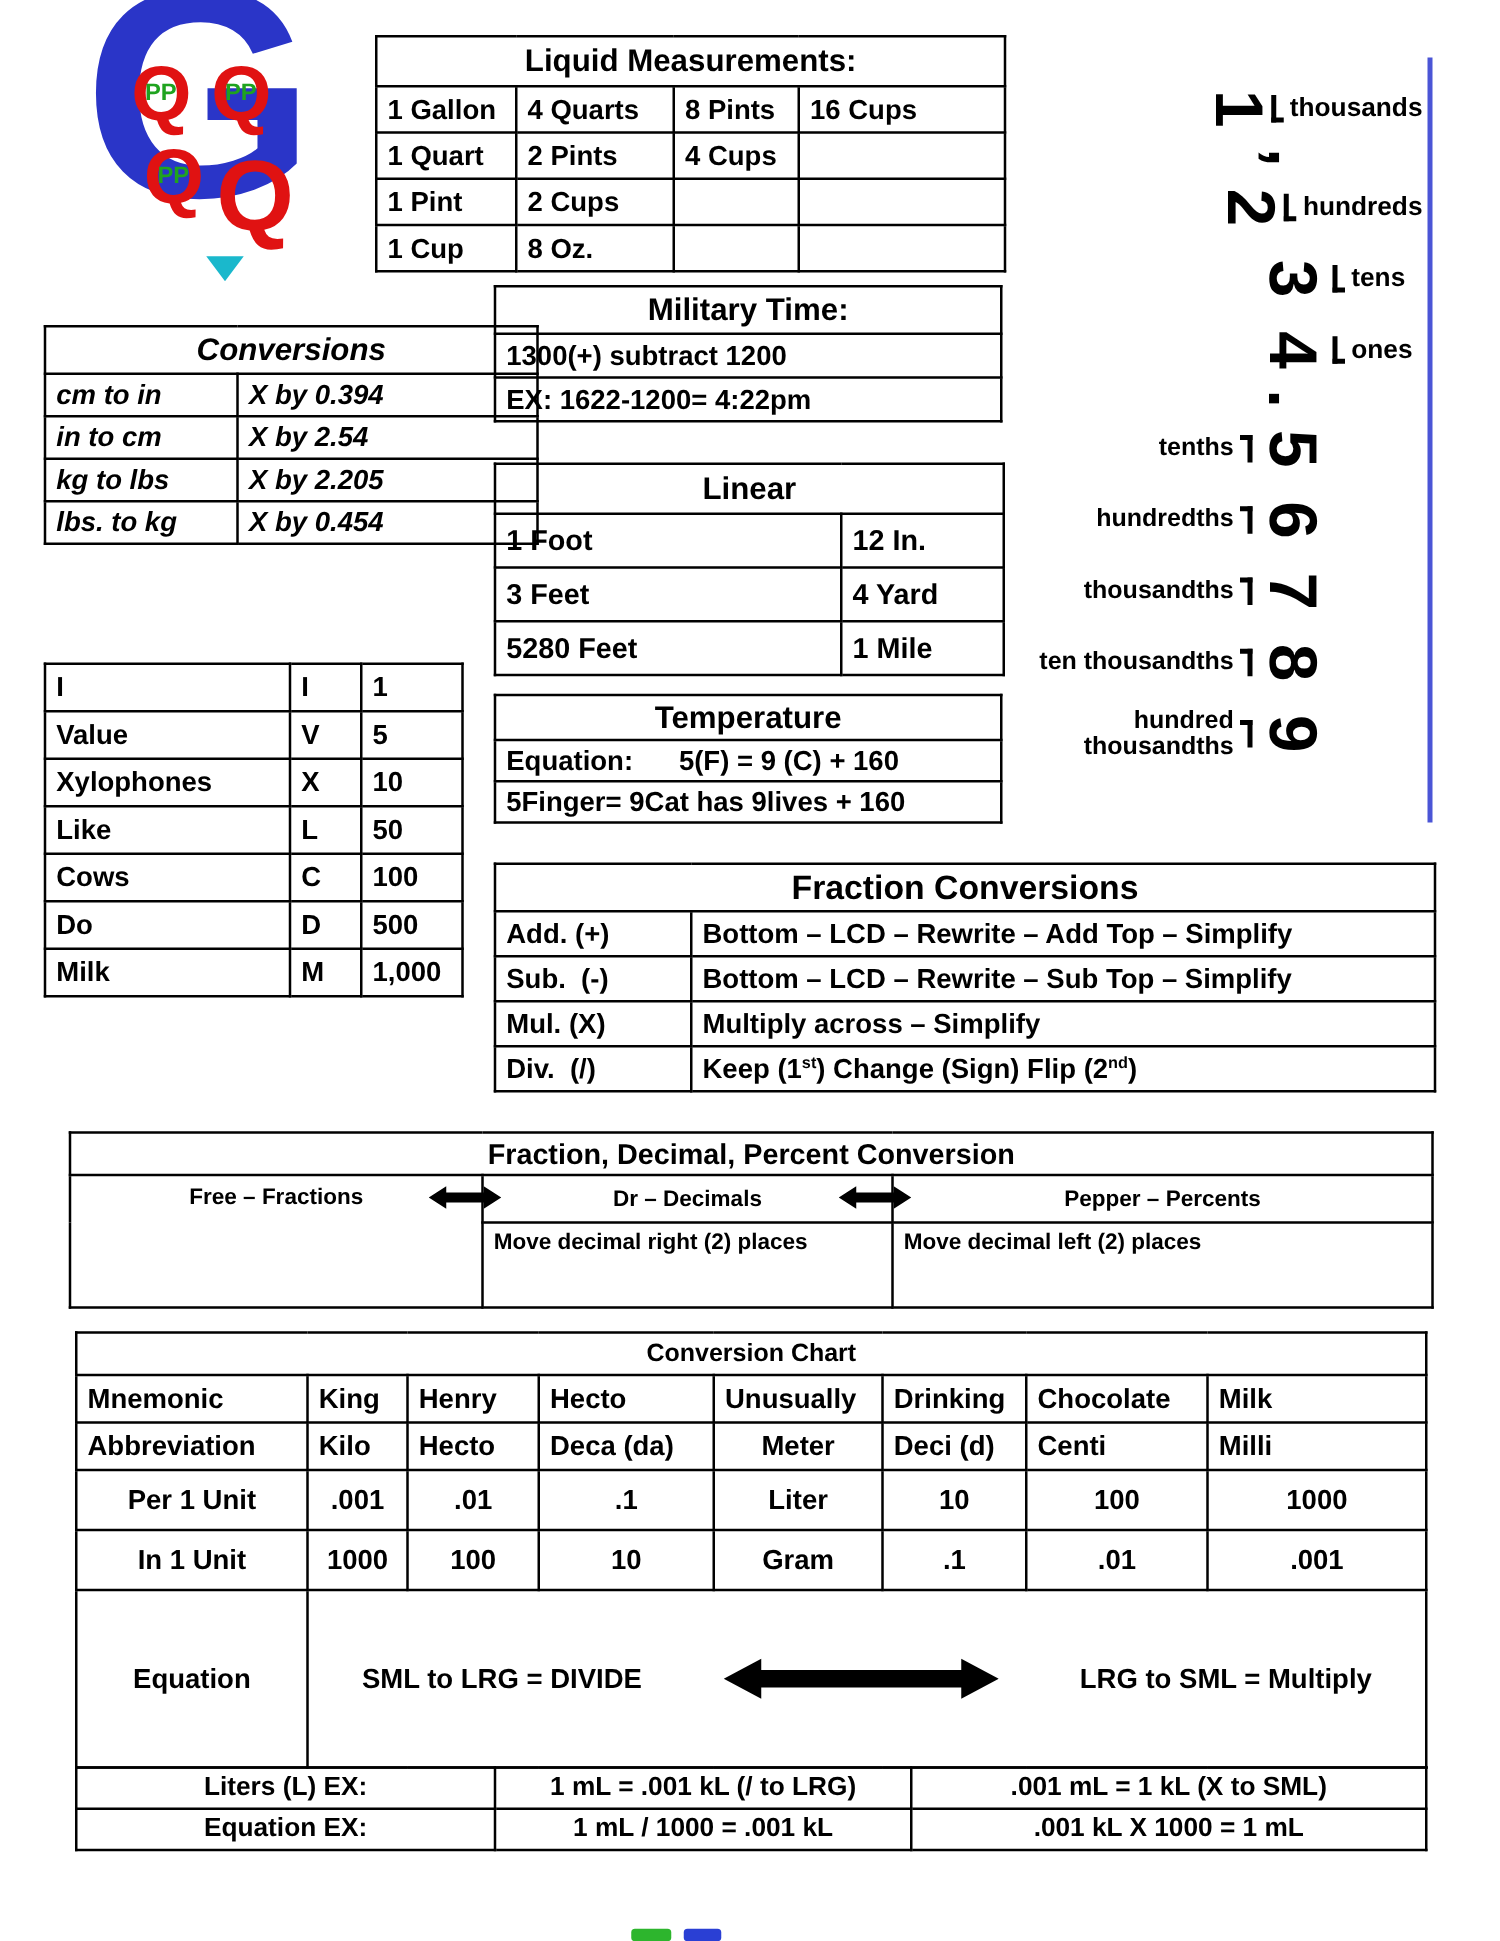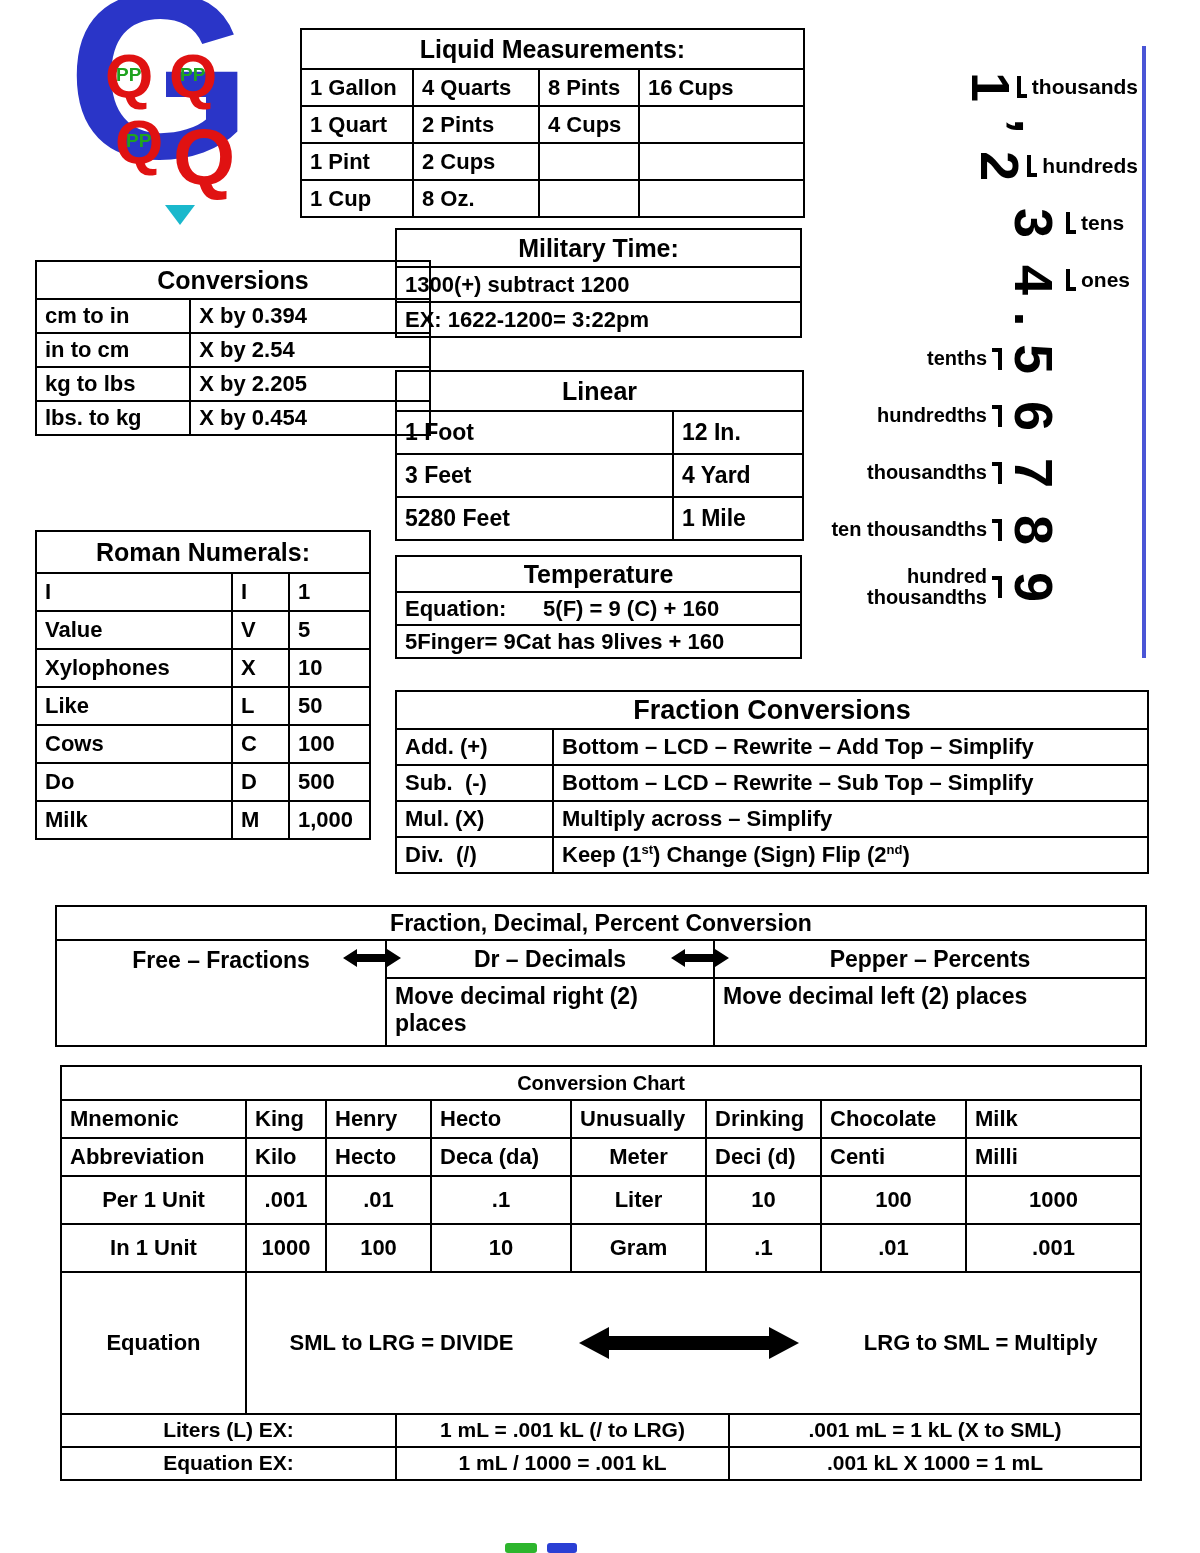--- a/index.html
+++ b/index.html
@@ -9,40 +9,40 @@
     font-family:"Liberation Sans", sans-serif; font-weight:bold; color:#000; overflow:hidden;
   }
   .abs { position:absolute; }
   table { border-collapse:collapse; width:100%; table-layout:fixed; }
   td, th { border:2.5px solid #000; padding:2px 8px; font-size:22px; font-weight:bold;
            vertical-align:middle; text-align:left; white-space:pre-wrap; overflow:hidden; }
   th.title { text-align:center; font-size:25px; }
 
   
   .liquid-wrap { left:300px; top:28px; width:503px; }
-  .convs-wrap  { left:35px;  top:260px; width:396px; }
+  .convs-wrap  { left:35px;  top:260px; width:396px;font-style:italic; }
   .mil-wrap    { left:395px; top:228px; width:407px; }
   .linear-wrap { left:395px; top:370px; width:407px; }
   .roman-wrap  { left:35px;  top:530px; width:334px; }
   .temp-wrap   { left:395px; top:555px; width:407px; }
   .frac-wrap   { left:395px; top:690px; width:752px; }
   .fdp-wrap    { left:55px;  top:905px; width:1090px;border-radius:25px; }
   .chart-wrap  { left:60px;  top:1065px; width:1080px; }
 
   .liquid th { height:40px; } .liquid td { height:37px; }
   .convs td { height:34px; } .convs th { height:38px; }
   .mil td { height:35px; } .mil th { height:38px; }
   .linear td { height:43px; font-size:23px; } .linear th { height:40px; }
   .roman td { height:38px; } .roman th { height:42px; }
   .temp td { height:33px; } .temp th { height:36px; }
   .frac td { height:36px; } .frac th { height:38px; font-size:27px; }
   sup { font-size:13px; }
 
   .fdp-t th { height:34px; font-size:23px; }
-  .fdp-t td { font-size:23px; }
+  .fdp-t td { font-size:18px; }
   .fdp-r2 td { height:38px; text-align:center; }
   .fdp-r3 td { height:68px; vertical-align:top; padding-top:4px; }
   .fdp-free { vertical-align:top !important; padding-top:6px !important; text-align:center; }
   .fdp-arrow { position:absolute; z-index:5; }
 
   .chart-t th { height:34px; font-size:20px; }
   .r-h38 td { height:38px; }
   .r-h48 td { height:48px; text-align:center; }
   .r-h33 td { height:33px; text-align:center; font-size:21px; }
   .c-center { text-align:center; }
@@ -175,21 +175,21 @@
   <div class="abs mil-wrap">
     <table class="mil">
       <tbody>
           <tr>
             <th class="title">Military Time:</th>
           </tr>
       <tr>
             <td>1300(+) subtract 1200</td>
           </tr>
       <tr>
-            <td>EX: 1622-1200= 3:22pm</td>
+            <td>EX: 1622-1200= 4:22pm</td>
           </tr>
     </tbody>
       </table>
   </div>
 
   <div class="abs linear-wrap">
     <table class="linear">
       <colgroup>
           <col style="width:277px">
           <col style="width:130px">
@@ -215,23 +215,20 @@
   </div>
 
   <div class="abs roman-wrap">
     <table class="roman">
       <colgroup>
           <col style="width:196px">
           <col style="width:57px">
           <col style="width:81px">
         </colgroup>
       <tbody>
-          <tr>
-            <th class="title" colspan="3">Roman Numerals:</th>
-          </tr>
       <tr>
         <td>I</td>
         <td>I</td>
         <td>1</td>
       </tr>
       <tr>
         <td>Value</td>
         <td>V</td>
         <td>5</td>
       </tr>

